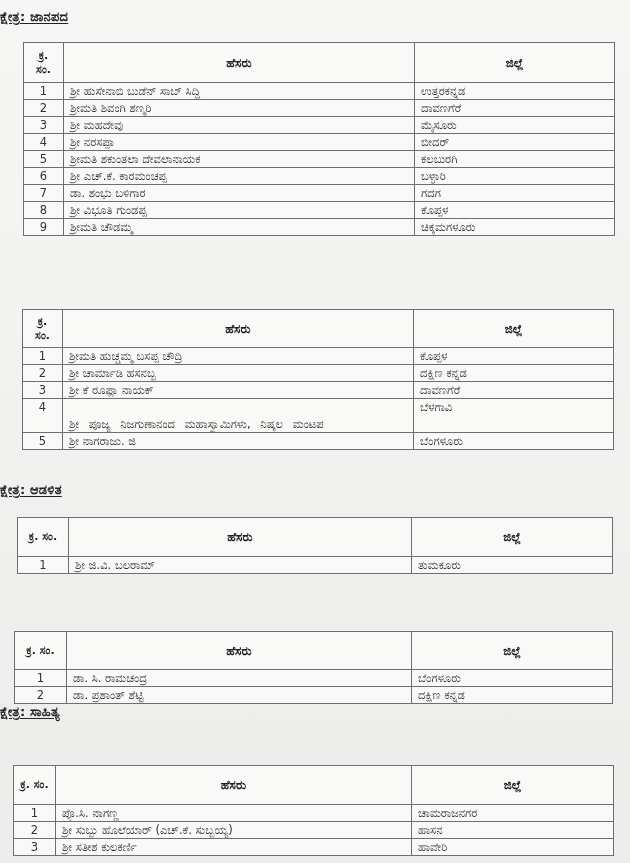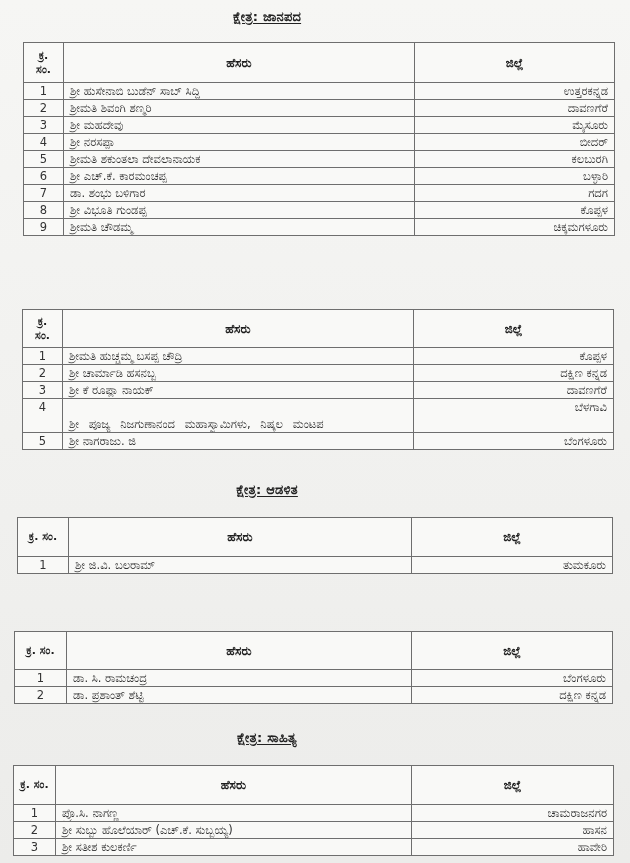--- a/index.html
+++ b/index.html
@@ -17,21 +17,21 @@
     }
     .page {
       position: absolute;
       inset: 0;
       background: linear-gradient(180deg, #f6f6f4 0%, #f1f1ef 50%, #ececea 100%);
     }
     .section-title {
       position: absolute;
       left: 0;
       width: 534px;
-      text-align: center;
+      text-align: left;
       font-size: 13px;
       font-weight: bold;
       color: #222;
       letter-spacing: 0.2px;
     }
     .section-title span {
       text-decoration: underline;
       text-underline-offset: 2px;
     }
     table.award-table {
@@ -59,21 +59,21 @@
     }
     table.award-table th.col-sl {
       font-size: 11px;
       line-height: 14px;
       white-space: normal;
     }
     table.award-table td.col-sl {
       text-align: center;
     }
     table.award-table td.col-dist {
-      text-align: right;
+      text-align: left;
     }
     table.award-table td.col-name {
       text-align: left;
     }
     table.award-table td.wrap {
       white-space: normal;
       word-spacing: 6px;
       line-height: 14px;
       padding-top: 17px;
       padding-bottom: 1px;
@@ -229,21 +229,21 @@
       <td class="col-dist">ಬೆಂಗಳೂರು</td>
     </tr>
     <tr class="row-h">
       <td class="col-sl">2</td>
       <td class="col-name">ಡಾ. ಪ್ರಶಾಂತ್ ಶೆಟ್ಟಿ</td>
       <td class="col-dist">ದಕ್ಷಿಣ ಕನ್ನಡ</td>
     </tr>
   </tbody>
     </table>
 
-  <div class="section-title" style="top:730px;">
+  <div class="section-title" style="top:704px;">
     <span>ಕ್ಷೇತ್ರ: ಸಾಹಿತ್ಯ</span>
   </div>
   <table class="award-table" style="left:13px; top:765px; width:600px;">
     <colgroup>
         <col style="width:42px">
         <col style="width:356px">
         <col style="width:202px">
       </colgroup>
     <tbody>
         <tr style="height:39px;">

